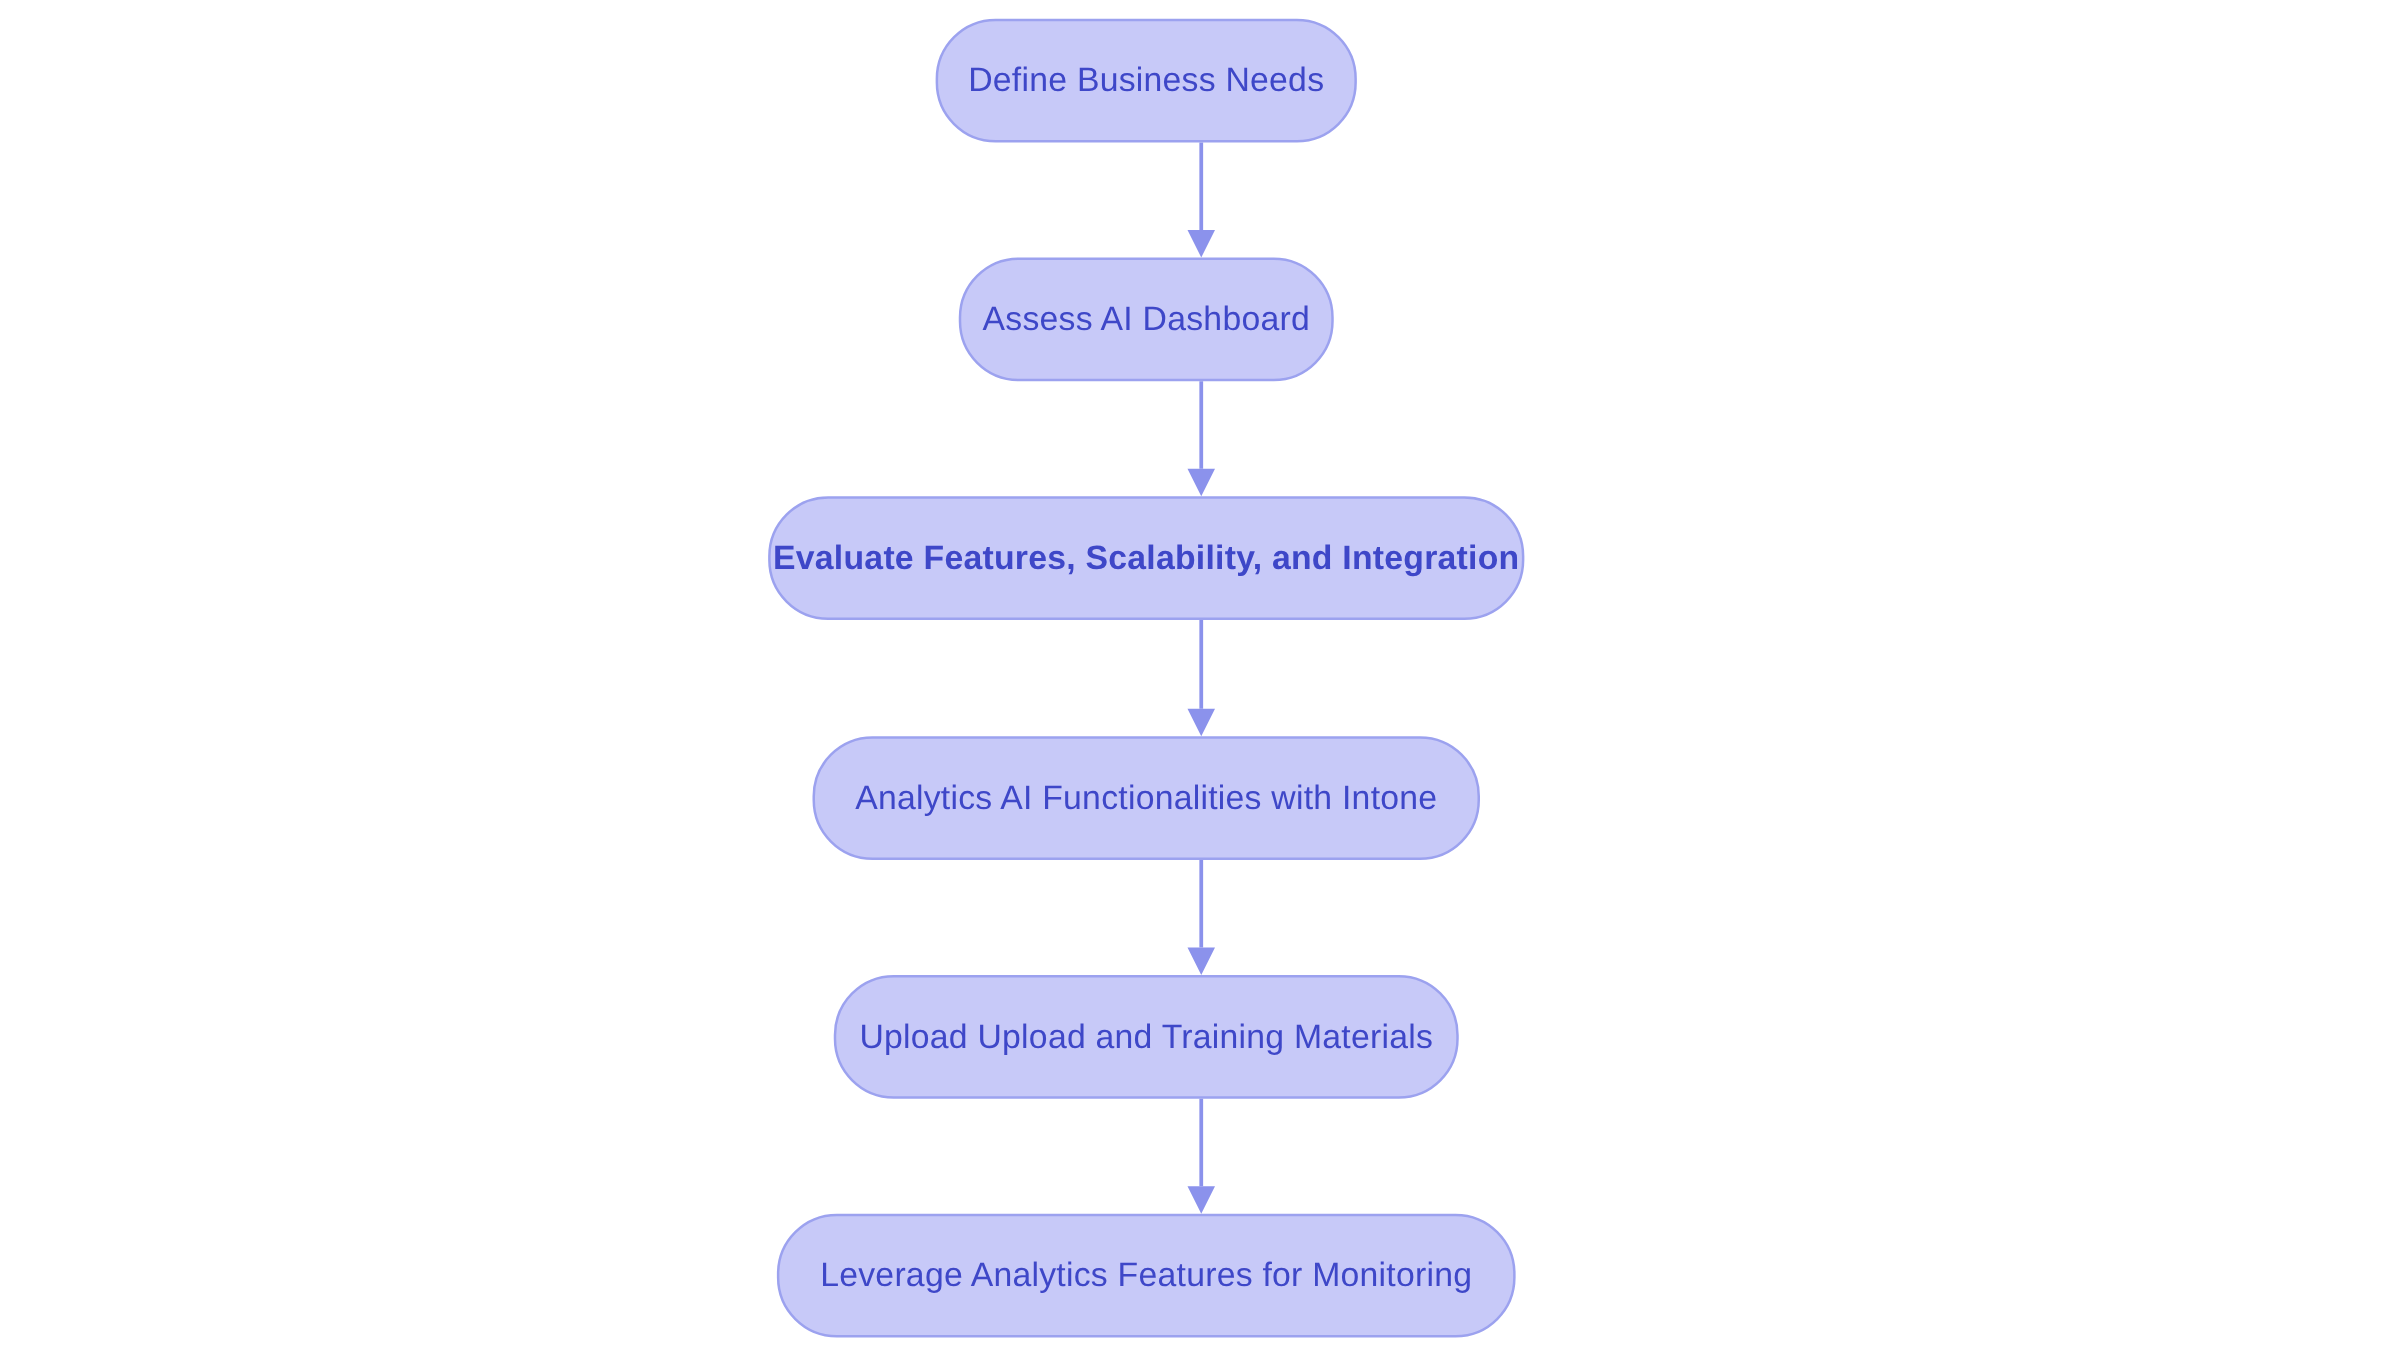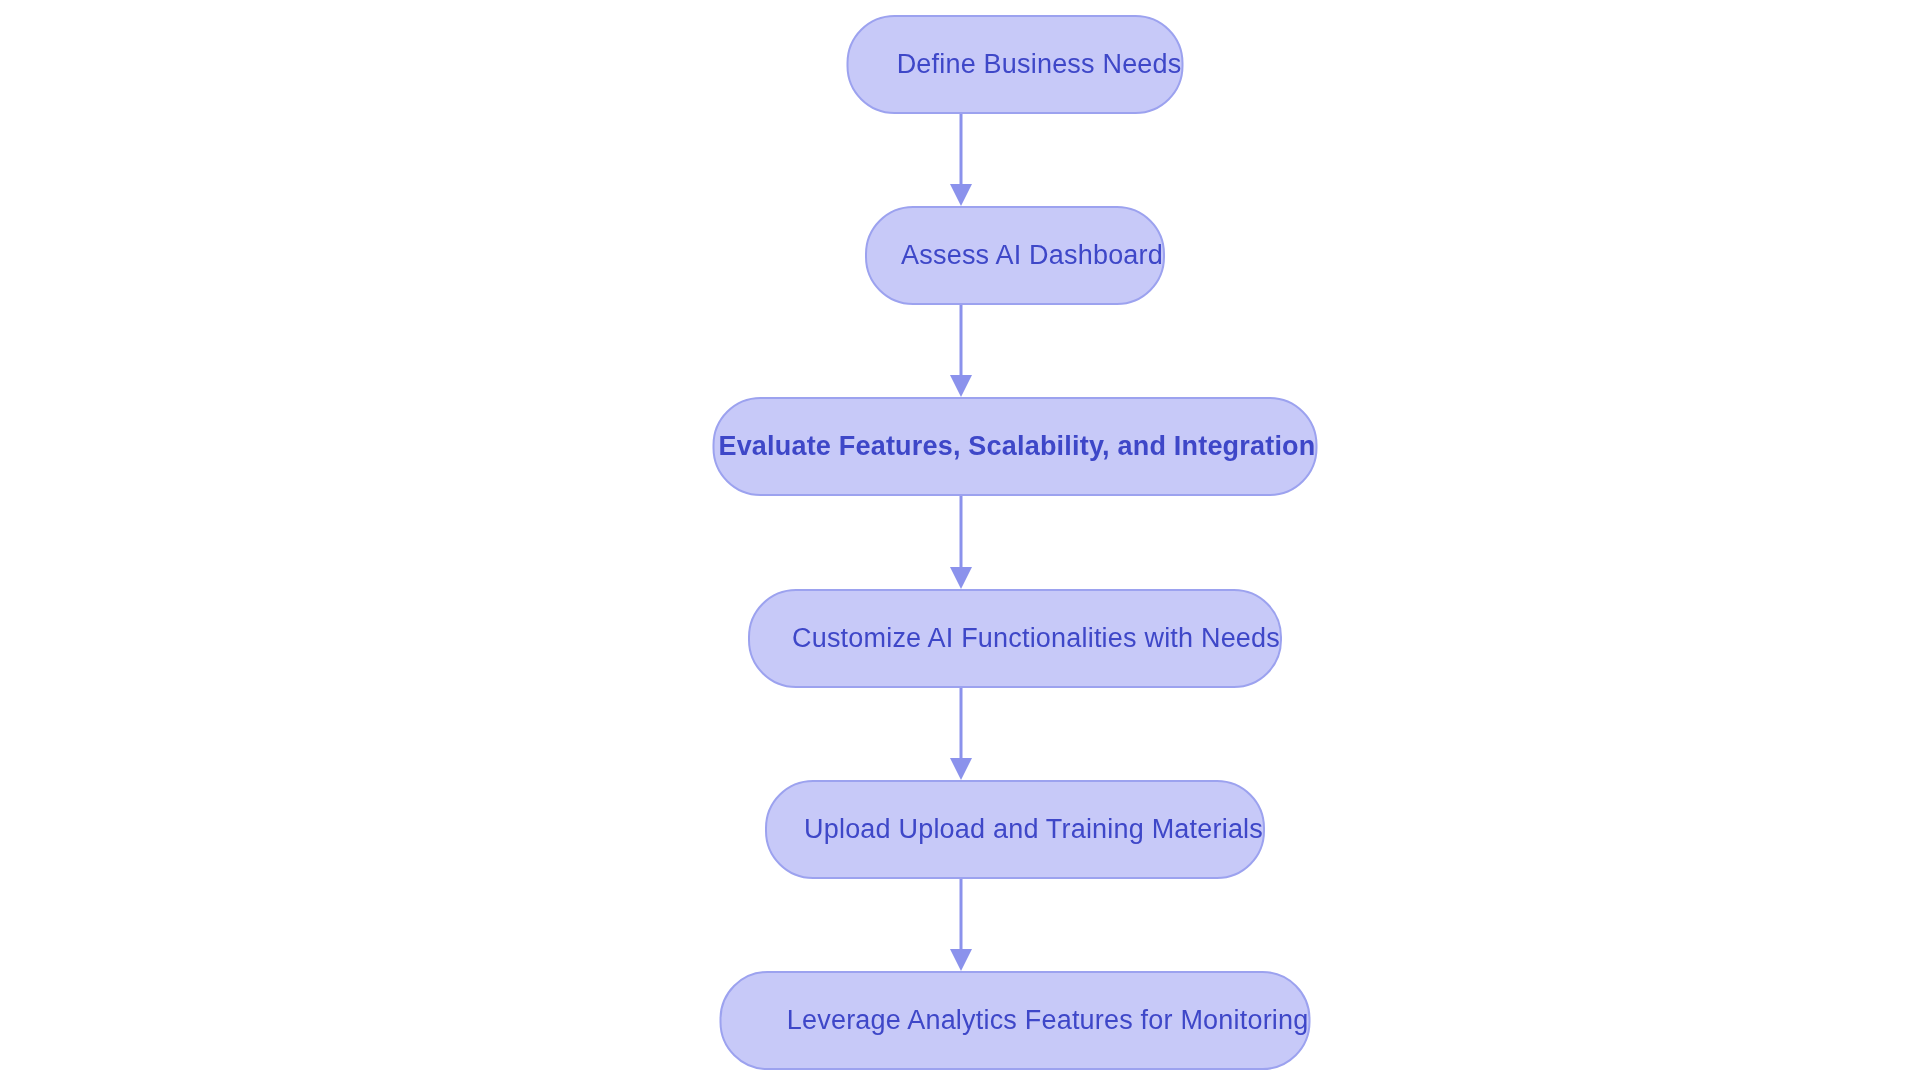--- a/index.html
+++ b/index.html
@@ -10,30 +10,30 @@
   .canvas {
     position: relative;
     width: 1920px;
     height: 1083px;
     background: var(--bg, #ffffff);
     overflow: hidden;
     font-family: "Liberation Sans", sans-serif;
   }
   .flow-node {
     position: absolute;
-    left: 1015px;
+    left: 917px;
     transform: translateX(-50%);
     height: 99px;
     box-sizing: border-box;
     background: var(--node-fill, #c7c9f8);
     border: 2px solid var(--node-border, #9ca2ef);
     border-radius: 48px;
     display: flex;
     align-items: center;
-    justify-content: flex-end;
+    justify-content: center;
     white-space: nowrap;
   }
   .flow-node .node-label {
     color: var(--node-text, #3e47c8);
     font-size: 27px;
     letter-spacing: 0.2px;
   }
   .flow-connector {
     position: absolute;
     left: 961px;
@@ -68,21 +68,21 @@
       <div class="flow-node" style="top: 15px; width: 337px;">
         <span class="node-label">Define Business Needs</span>
       </div>
       <div class="flow-node" style="top: 206px; width: 300px;">
         <span class="node-label">Assess AI Dashboard</span>
       </div>
       <div class="flow-node" style="top: 397px; width: 605px; font-weight: bold;">
         <span class="node-label">Evaluate Features, Scalability, and Integration</span>
       </div>
       <div class="flow-node" style="top: 589px; width: 534px;">
-        <span class="node-label">Customize AI Functionalities with Needs</span>
+        <span class="node-label">Analytics AI Functionalities with Intone</span>
       </div>
       <div class="flow-node" style="top: 780px; width: 500px;">
         <span class="node-label">Upload Upload and Training Materials</span>
       </div>
       <div class="flow-node" style="top: 971px; width: 591px;">
         <span class="node-label">Leverage Analytics Features for Monitoring</span>
       </div>
       <div class="flow-connector" style="top: 114px; height: 92px;">
         <div class="arrow-line" style="height: 70px;"></div>
         <div class="arrow-head"></div>

